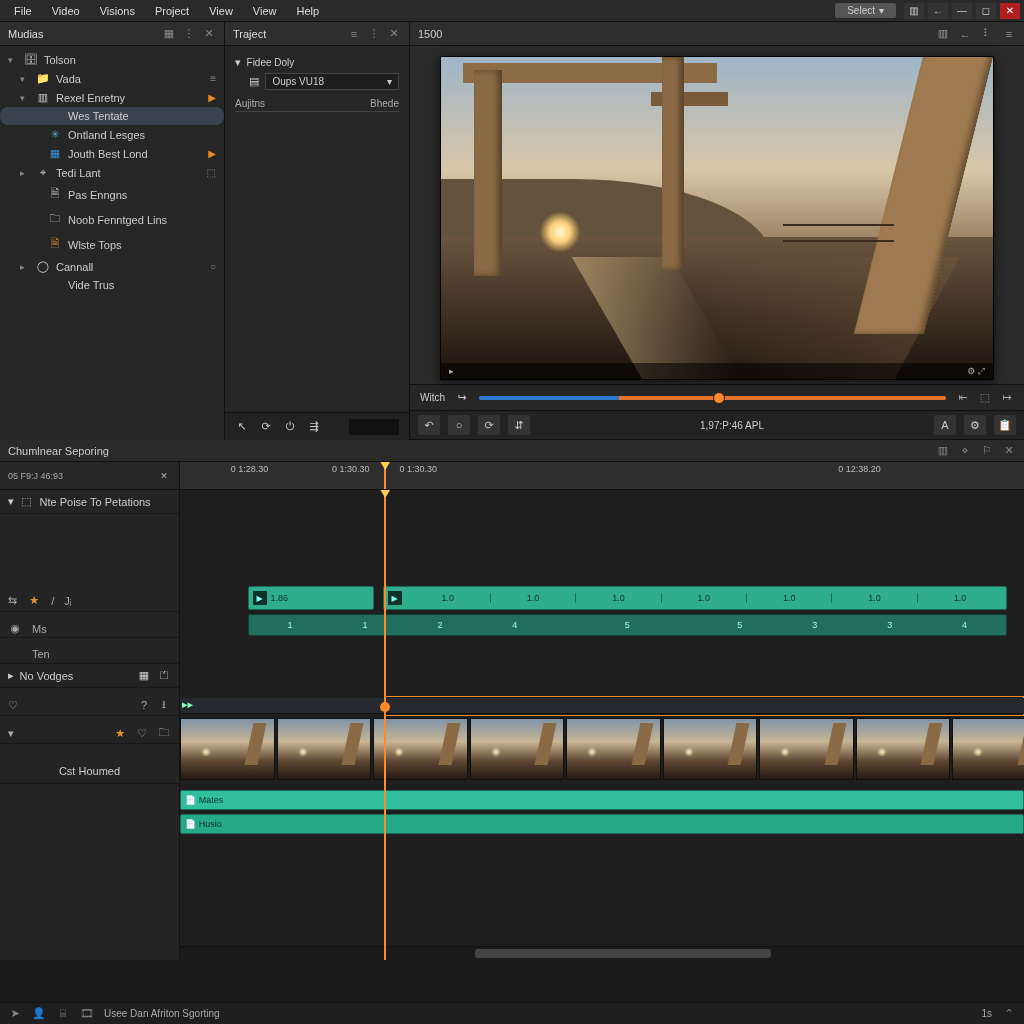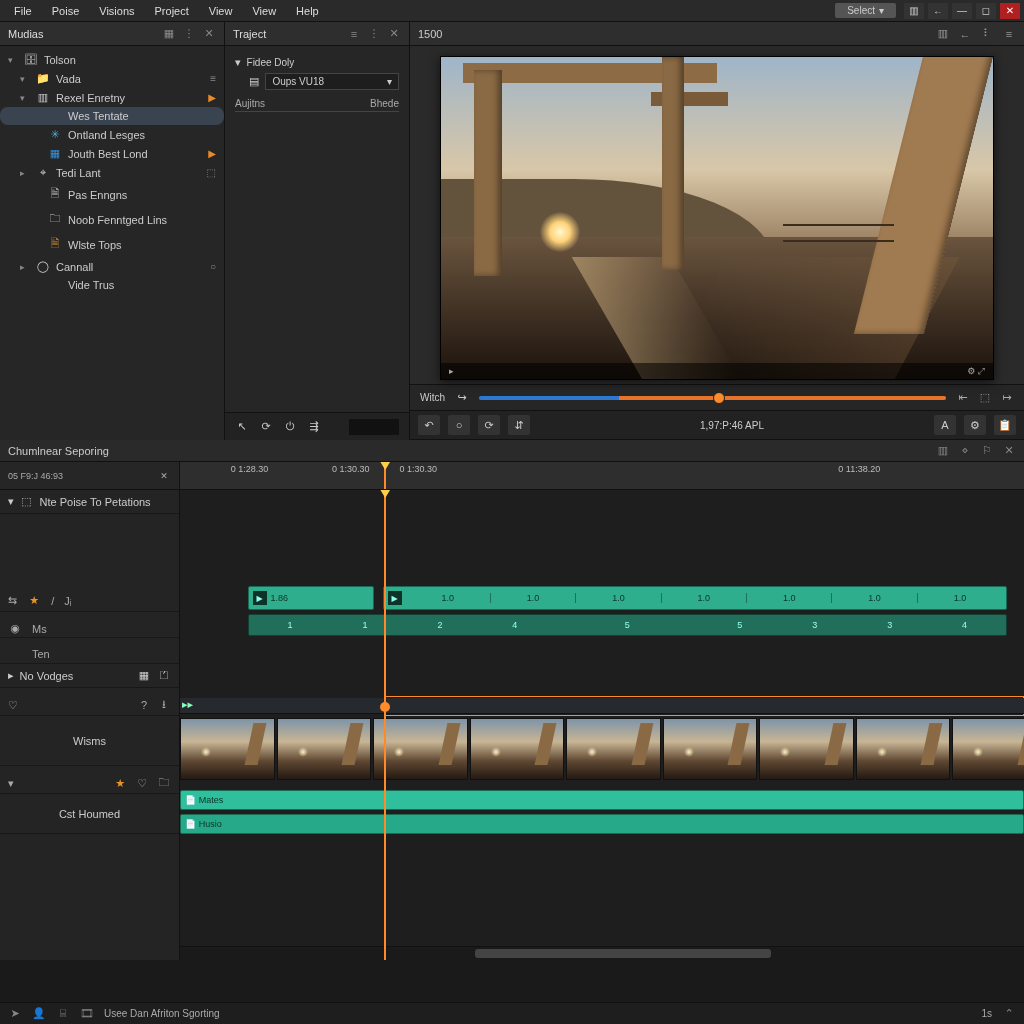--- a/index.html
+++ b/index.html
@@ -121,21 +121,21 @@
 .status .spacer { flex:1; }
 
 .hscroll { height:14px; background:#1a1a1a; border-top:1px solid #111; position:relative; }
 .hscroll .bar { position:absolute; left:35%; width:35%; top:2px; bottom:2px; background:#444; border-radius:3px; }
 </style>
 </head>
 <body>
 
 <div class="menubar">
   <span class="mi">File</span>
-  <span class="mi">Poise</span>
+  <span class="mi">Video</span>
   <span class="mi">Visions</span>
   <span class="mi">Project</span>
   <span class="mi">View</span>
   <span class="mi">View</span>
   <span class="mi">Help</span>
   <span class="spacer"></span>
   <span class="select-btn">
       <span>Select</span>
       <span>▾</span>
     </span>
@@ -338,21 +338,21 @@
 
   <div class="tl-ruler-row">
     <div class="tl-left">
       <span>05 F9:J   46:93</span>
       <span style="margin-left:auto" class="icn">✕</span>
     </div>
     <div class="tl-right">
       <span class="tl-tc" style="left:6%">0 1:28.30</span>
       <span class="tl-tc" style="left:18%">0 1:30.30</span>
       <span class="tl-tc" style="left:26%">0 1:30.30</span>
-      <span class="tl-tc" style="left:78%">0 11:38.20</span>
+      <span class="tl-tc" style="left:78%">0 12:38.20</span>
       <div class="playhead" style="left:24.2%"></div>
     </div>
   </div>
 
   <div class="tl-body">
     <div class="tl-tracks-left">
       <div class="side-sec" style="height:24px;display:flex;align-items:center;gap:6px">
         <span>▾</span>
           <span class="icn">⬚</span>
         <span>Nte Poise To Petations</span>
@@ -386,33 +386,30 @@
         <span class="icn">⏍</span>
       </div>
       <div class="side-sec" style="height:28px">
         <div class="side-row">
             <span>♡</span>
             <span style="flex:1"></span>
             <span>?</span>
             <span class="icn">⭳</span>
           </div>
       </div>
-      <div class="side-sec" style="height:50px;display:flex;align-items:center;justify-content:center">
-        <span>Wisms</span>
-      </div>
       <div class="side-sec" style="height:28px">
         <div class="side-row">
             <span>▾</span>
             <span style="flex:1"></span>
             <span class="ic star">★</span>
             <span>♡</span>
             <span class="icn">🗀</span>
           </div>
       </div>
-      <div class="side-sec" style="height:40px;display:flex;align-items:center;justify-content:center">
+      <div class="side-sec" style="height:40px;display:flex;align-items:flex-end;justify-content:center">
         <span>Cst Houmed</span>
       </div>
     </div>
 
     <div class="tl-tracks-right">
 
       <div class="playhead" style="left:24.2%">
           <div class="playknob" style="top:212px"></div>
         </div>
 

